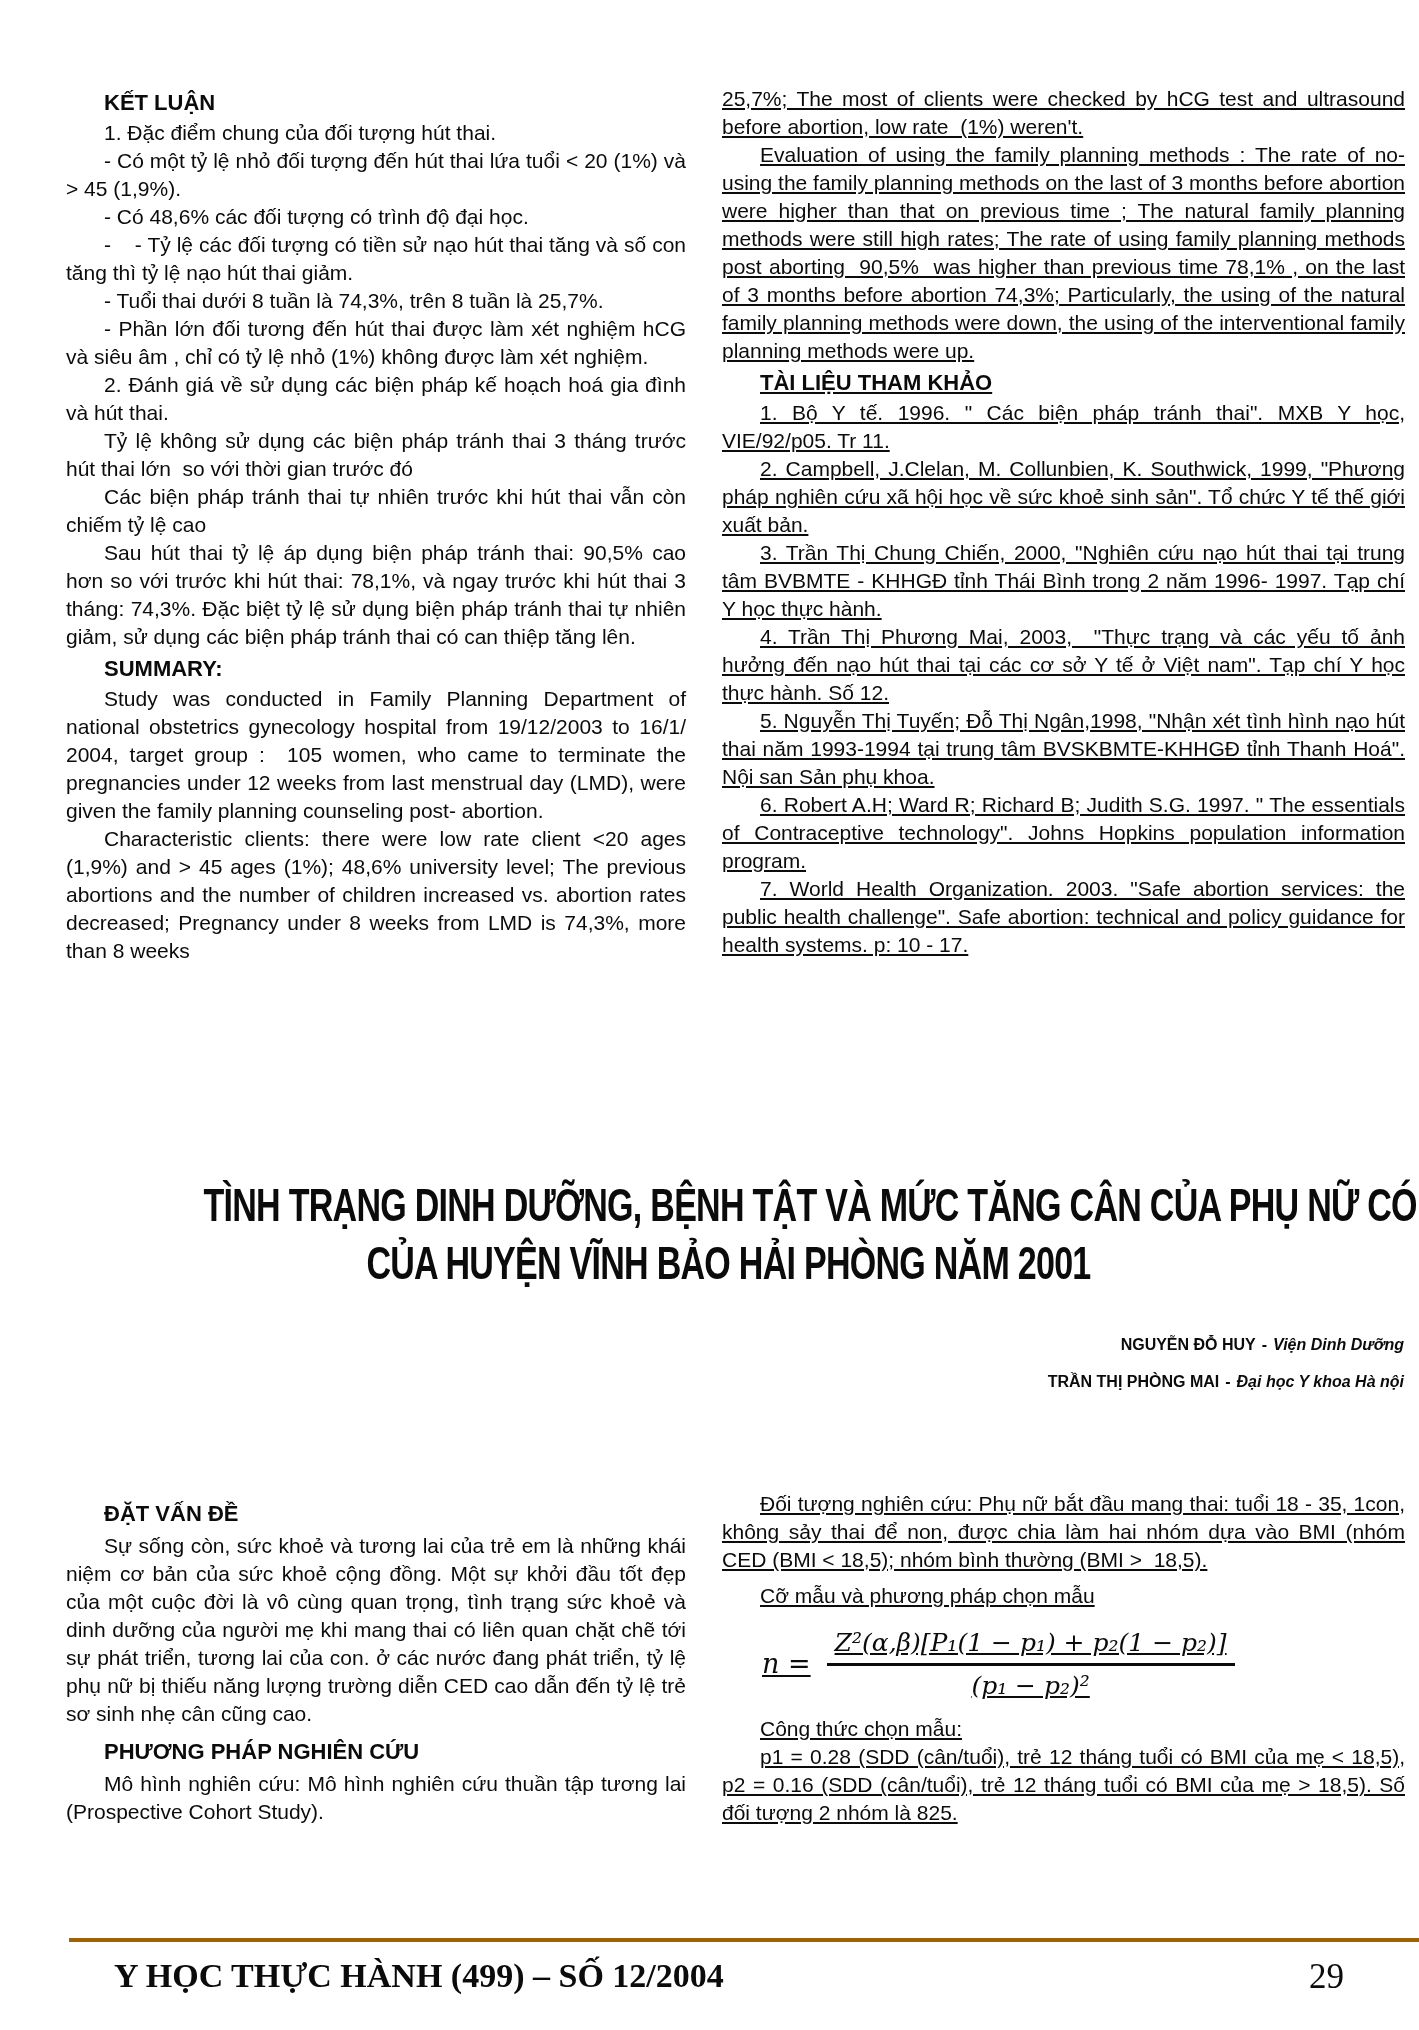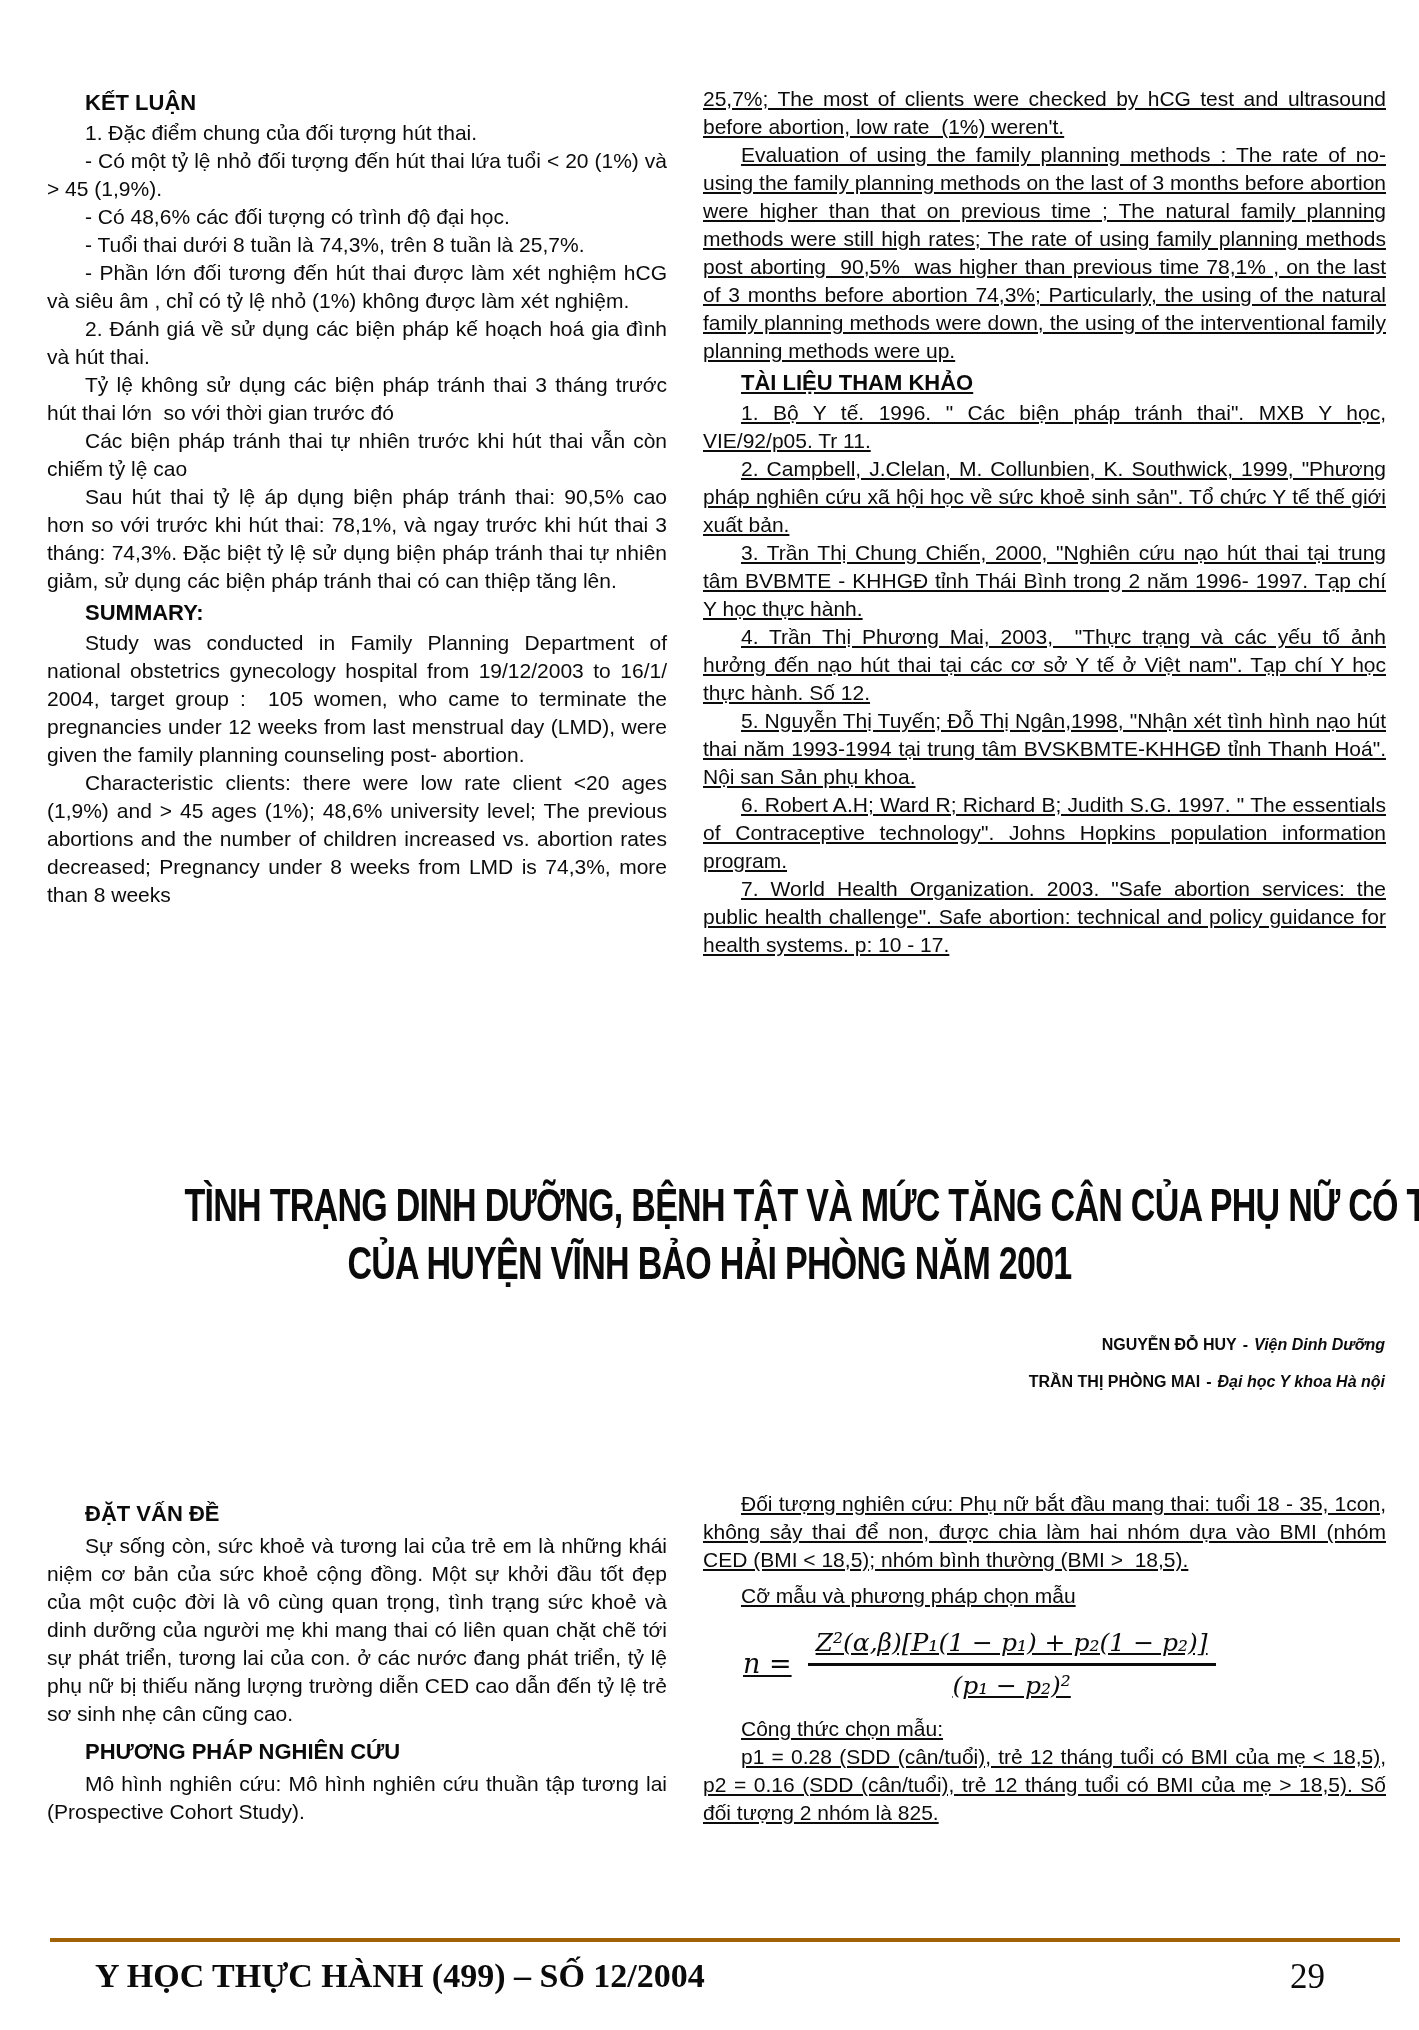--- a/index.html
+++ b/index.html
@@ -5,21 +5,21 @@
   * { margin: 0; padding: 0; box-sizing: border-box; }
   html, body { width: 1419px; }
   body {
     width: 1419px; height: 2030px;
     background: #ffffff;
     color: #0b0b0b;
     font-family: "Liberation Sans", sans-serif;
     position: relative;
     overflow: hidden;
   }
-  .page { position: absolute; inset: 0; }
+  .page { position: absolute; inset: 0; margin-left: 19px; }
 
   .cols { position: absolute; left: 47px; display: flex; gap: 36px; }
   .a1 { top: 85px; }
   .a2 { top: 1490px; }
   .col { text-align: justify; font-size: 21px; line-height: 28px; }
   .col.l { width: 620px; }
   .col.r { width: 683px; text-decoration: underline; }
 
   p.para  { text-indent: 38px; }
   p.flush { text-indent: 0; }
@@ -69,20 +69,21 @@
 <body>
 
 <div class="page">
 
   <section class="cols a1">
     <div class="col l">
       <p class="h">KẾT LUẬN</p>
       <p class="para">1. Đặc điểm chung của đối tượng hút thai.</p>
       <p class="para">- Có một tỷ lệ nhỏ đối tượng đến hút thai lứa tuổi &lt; 20 (1%) và &gt; 45 (1,9%).</p>
       <p class="para">- Có 48,6% các đối tượng có trình độ đại học.</p>
+      <p class="para">-&nbsp;&nbsp;&nbsp;&nbsp;- Tỷ lệ các đối tượng có tiền sử nạo hút thai tăng và số con tăng thì tỷ lệ nạo hút thai giảm.</p>
       <p class="para">- Tuổi thai dưới 8 tuần là 74,3%, trên 8 tuần là 25,7%.</p>
       <p class="para">- Phần lớn đối tương đến hút thai được làm xét nghiệm hCG và siêu âm , chỉ có tỷ lệ nhỏ (1%) không được làm xét nghiệm.</p>
       <p class="para">2. Đánh giá về sử dụng các biện pháp kế hoạch hoá gia đình và hút thai.</p>
       <p class="para">Tỷ lệ không sử dụng các biện pháp tránh thai 3 tháng trước hút thai lớn&nbsp; so với thời gian trước đó</p>
       <p class="para">Các biện pháp tránh thai tự nhiên trước khi hút thai vẫn còn chiếm tỷ lệ cao</p>
       <p class="para">Sau hút thai tỷ lệ áp dụng biện pháp tránh thai: 90,5% cao hơn so với trước khi hút thai: 78,1%, và ngay trước khi hút thai 3 tháng: 74,3%. Đặc biệt tỷ lệ sử dụng biện pháp tránh thai tự nhiên giảm, sử dụng các biện pháp tránh thai có can thiệp tăng lên.</p>
       <p class="h">SUMMARY:</p>
       <p class="para">Study was conducted in Family Planning Department of national obstetrics gynecology hospital from 19/12/2003 to 16/1/ 2004, target group :&nbsp; 105 women, who came to terminate the pregnancies under 12 weeks from last menstrual day (LMD), were given the family planning counseling post- abortion.</p>
       <p class="para">Characteristic clients: there were low rate client &lt;20 ages (1,9%) and &gt; 45 ages (1%); 48,6% university level; The previous abortions and the number of children increased vs. abortion rates decreased; Pregnancy under 8 weeks from LMD is 74,3%, more than 8 weeks</p>
     </div>

